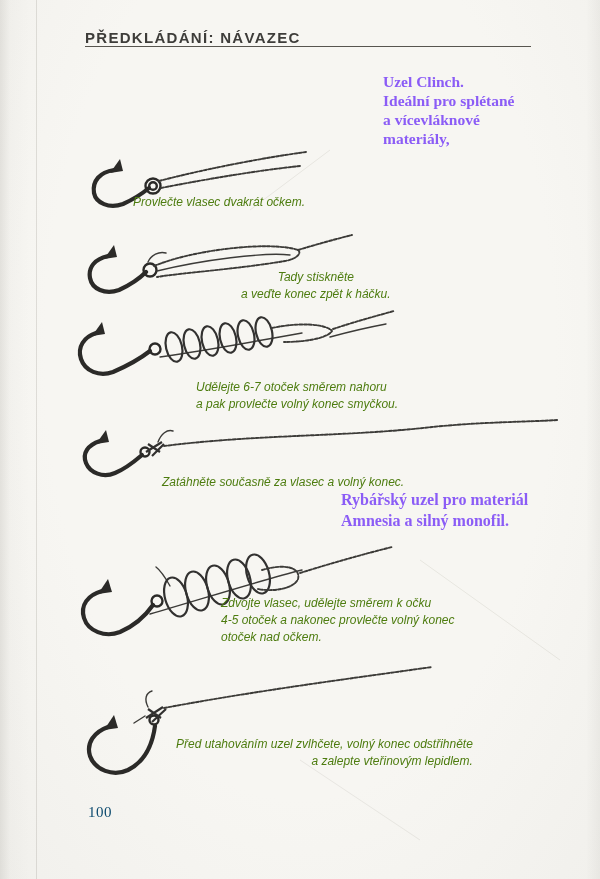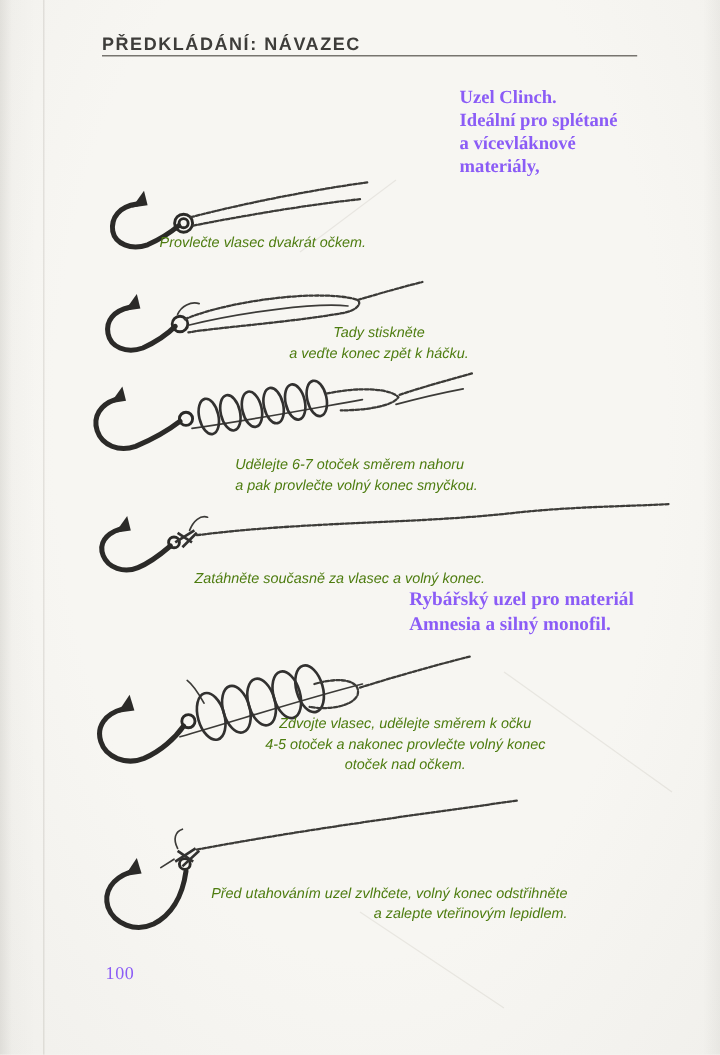--- a/index.html
+++ b/index.html
@@ -42,26 +42,26 @@
   .caption {
     position: absolute;
     font-size: 12px; line-height: 17px;
     color: #4d7c0f;
     font-style: italic;
   }
   .c1 { left: 133px; top: 194px; }
   .c2 { left: 241px; top: 269px; text-align: center; }
   .c3 { left: 196px; top: 379px; }
   .c4 { left: 162px; top: 458px; margin-top: 16px; }
-  .c5 { left: 221px; top: 595px; text-align: center; }
+  .c5 { left: 221px; top: 595px; }
   .c6 { left: 176px; top: 736px; text-align: right; }
   .pagenum {
     position: absolute; left: 88px; top: 804px;
     font-family: "Liberation Serif", serif;
-    font-size: 15px; color: #8b5cf6; letter-spacing: 0.5px;
+    font-size: 15px; color: #0c4a6e; letter-spacing: 0.5px;
   }
   svg.art { position: absolute; left: 0; top: 0; }
   .hook { fill: none; stroke: #2b2a28; stroke-width: 4.2; stroke-linecap: round; }
   .eye  { fill: none; stroke: #2b2a28; stroke-width: 2.4; }
   .barb { fill: #2b2a28; }
   .line { fill: none; stroke: #3c3b38; stroke-width: 1.9; stroke-dasharray: 3 1.6; stroke-linecap: round; }
   .thin { fill: none; stroke: #3c3b38; stroke-width: 1.4; stroke-linecap: round; }
   .coil { fill: none; stroke: #323130; stroke-width: 2.2; }
   .scratch { stroke: rgba(120,115,100,0.12); stroke-width: 1; fill: none; }
 </style>

